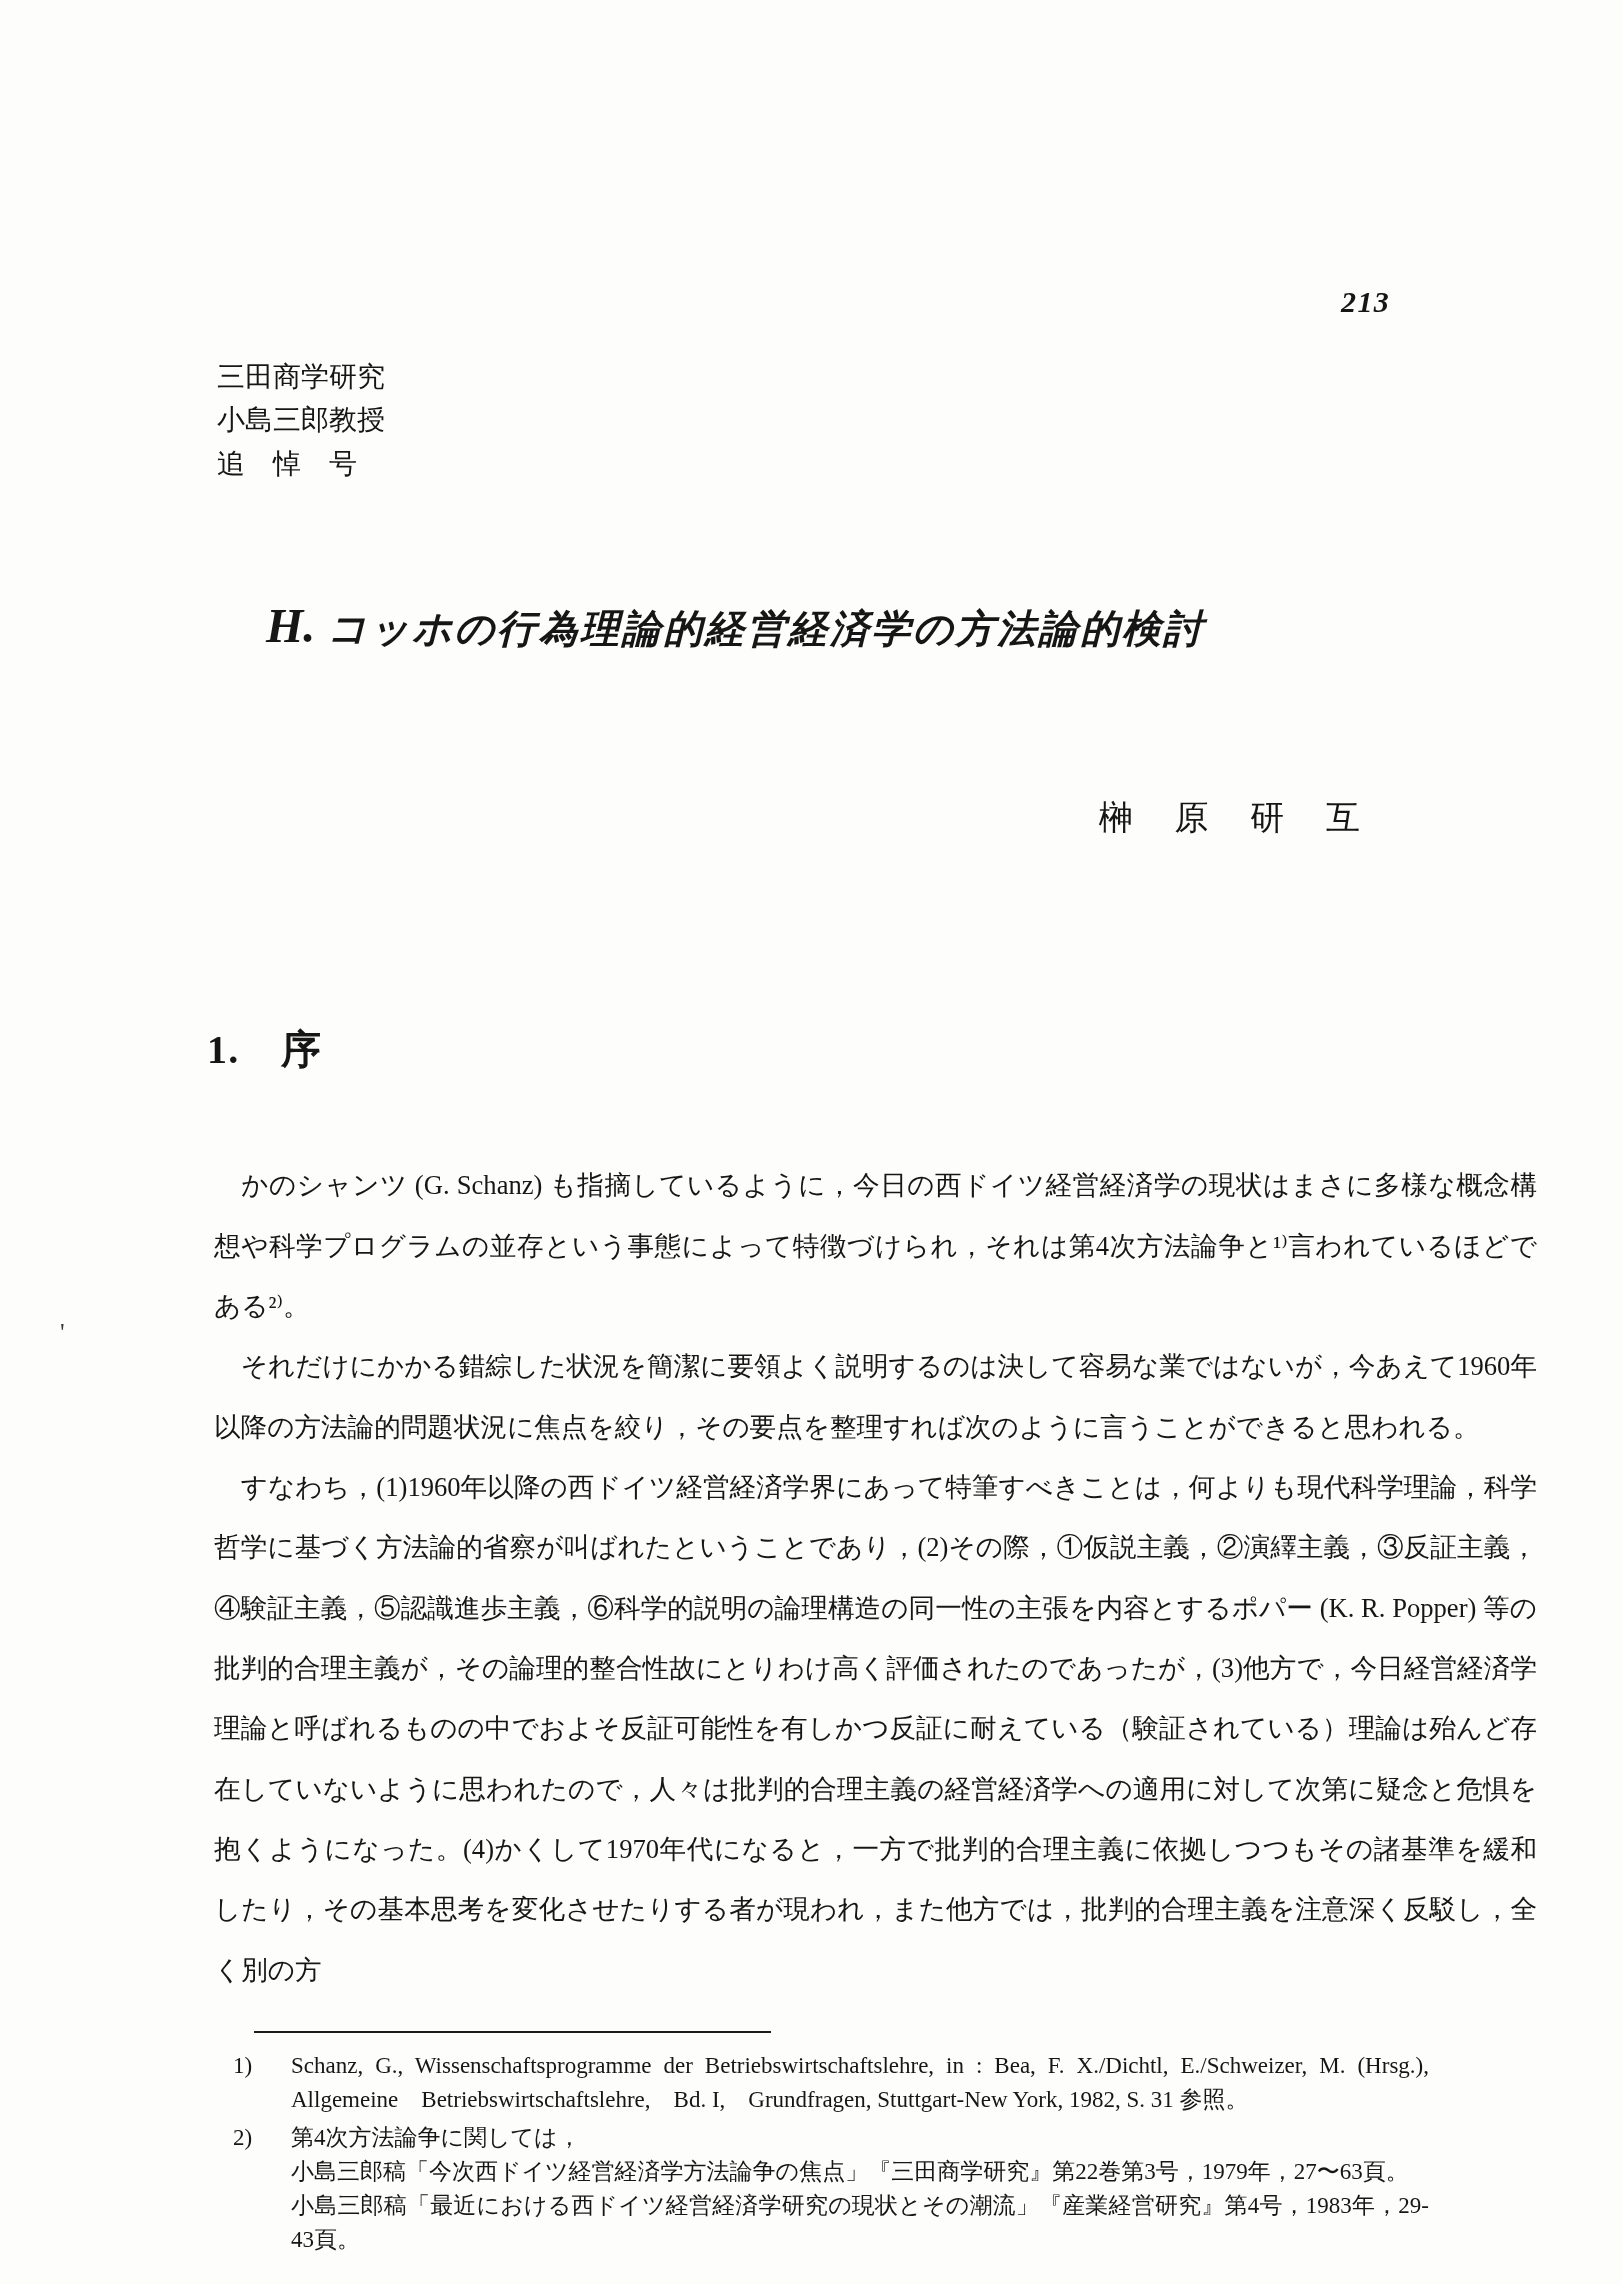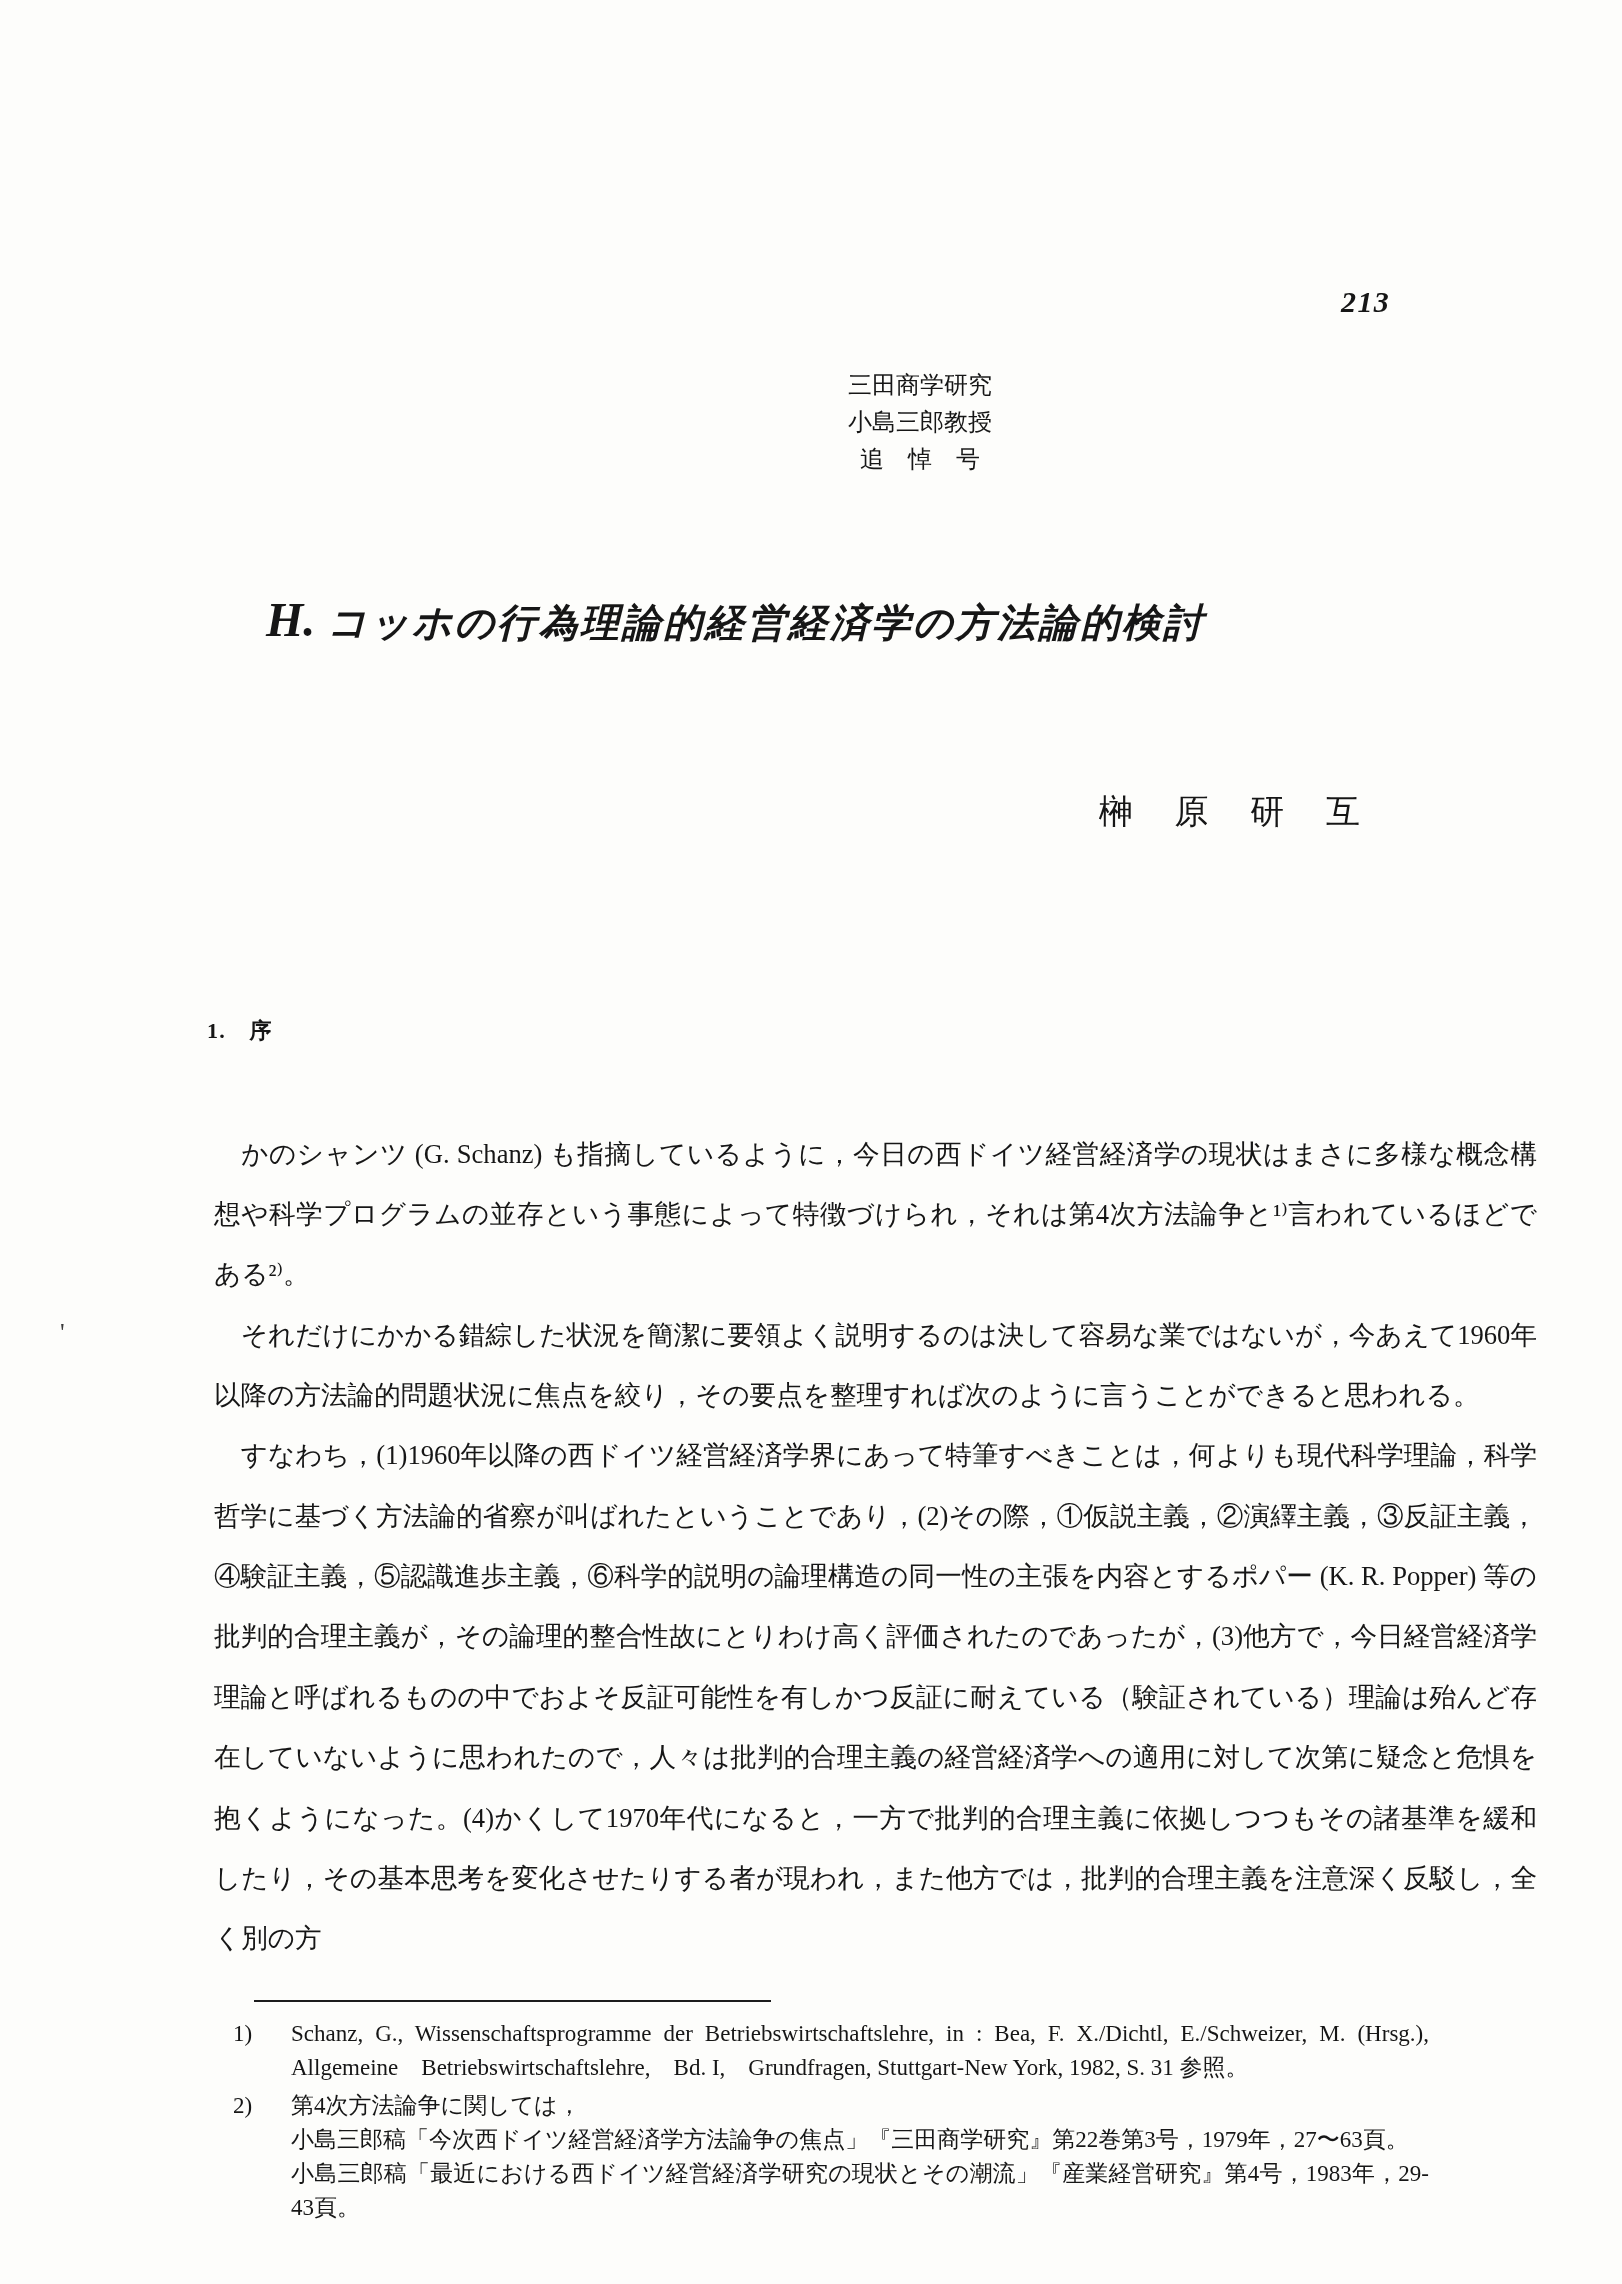--- a/index.html
+++ b/index.html
@@ -21,25 +21,24 @@
   .page-number {
     margin-top: 285px;
     padding-right: 233px;
     text-align: right;
     font-size: 30px;
     font-style: italic;
     font-weight: bold;
     letter-spacing: 1.3px;
   }
   .journal-block {
-    margin-top: 48px;
+    margin-top: 36px;
     padding-left: 217px;
-    font-size: 24px;
+    font-size: 28px;
     line-height: 1.55;
-    text-align: center;
   }
   .journal-line { display: block; }
   .article-title {
     margin-top: 113px;
     padding-left: 266px;
     padding-right: 194px;
     font-size: 39px;
     letter-spacing: 2.6px;
     white-space: nowrap;
     font-style: italic;
@@ -53,21 +52,21 @@
   .author-line {
     margin-top: 139px;
     padding-right: 259px;
     text-align: right;
     font-size: 34px;
     letter-spacing: 3.9px;
   }
   .section-heading {
     margin-top: 181px;
     padding-left: 207px;
-    font-size: 22px;
+    font-size: 40px;
     font-weight: bold;
     letter-spacing: 1.3px;
   }
   .body-text {
     margin-top: 78px;
     padding-left: 214px;
     padding-right: 86px;
     font-size: 26.6px;
     line-height: 2.27;
     text-align: justify;

